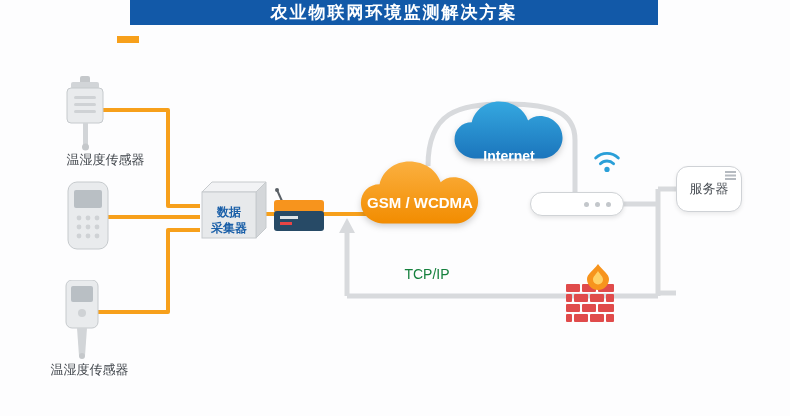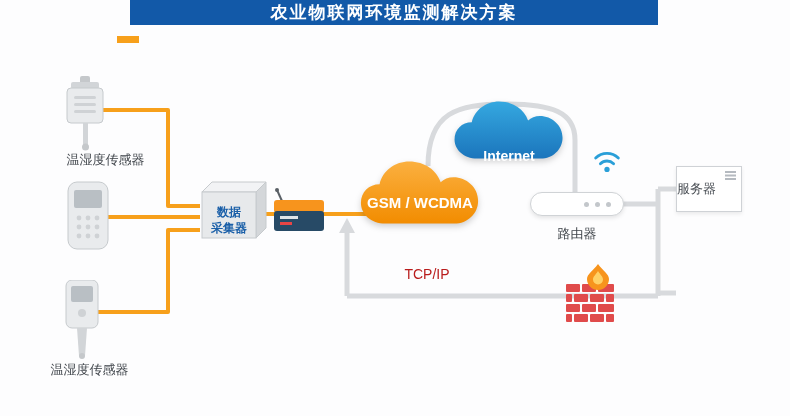--- a/index.html
+++ b/index.html
@@ -37,29 +37,29 @@
 
   
   .router-pill { left:530px; top:192px; width:94px; height:24px; background:#ffffff;
                  border:1px solid #d0d3d6; border-radius:12px;
                  box-shadow:0 2px 4px rgba(0,0,0,.10);
                  display:flex; align-items:center; justify-content:flex-end; gap:6px; padding-right:12px; }
   .router-pill i { width:5px; height:5px; border-radius:50%; background:#c3c7cb; }
   .router-label { left:530px; top:226px; width:94px; }
 
   
-  .node-box { background:#ffffff; border:1px solid #cfd2d6; border-radius:0;
+  .node-box { background:#ffffff; border:1px solid #cfd2d6; border-radius:12px;
               box-shadow:0 2px 4px rgba(0,0,0,.08);
-              display:flex; align-items:center; }
+              display:flex; align-items:center; justify-content:center; }
   .node-box .corner-icon { position:absolute; top:4px; right:5px; }
   .server-box { left:676px; top:166px; width:66px; height:46px; }
   .control-box { left:676px; top:264px; width:66px; height:58px; }
   .node-text { color:#4a4f55; font-size:13px; text-align:center; line-height:1.35; }
 
-  .tcpip-label { left:382px; top:266px; width:90px; font-size:14px; color:#b91c1c; }
+  .tcpip-label { left:382px; top:266px; width:90px; font-size:14px; color:#15803d; }
 </style>
 </head>
 <body>
 
 <div class="canvas">
 
   <header class="abs titlebar">
     <h1>农业物联网环境监测解决方案</h1>
   </header>
   <div class="abs accent-dash"></div>
@@ -173,21 +173,20 @@
       <path d="M11 20 A10 10 0 0 1 25 20"></path>
     </g>
     <circle cx="18" cy="26" r="2.8" fill="#2a9fd8"></circle>
   </svg>
 
   <div class="abs device router-pill">
     <i></i>
     <i></i>
     <i></i>
   </div>
-  <div class="abs label router-label">路由器</div>
 
   <svg class="abs device" style="left:562px;top:264px" width="56" height="62" viewBox="0 0 56 62">
     <g fill="#e04b4b">
       <rect x="4" y="20" width="14" height="8" rx="1"></rect>
         <rect x="20" y="20" width="14" height="8" rx="1"></rect>
         <rect x="36" y="20" width="16" height="8" rx="1"></rect>
       <rect x="4" y="30" width="6" height="8" rx="1"></rect>
         <rect x="12" y="30" width="14" height="8" rx="1"></rect>
         <rect x="28" y="30" width="14" height="8" rx="1"></rect>
         <rect x="44" y="30" width="8" height="8" rx="1"></rect>

